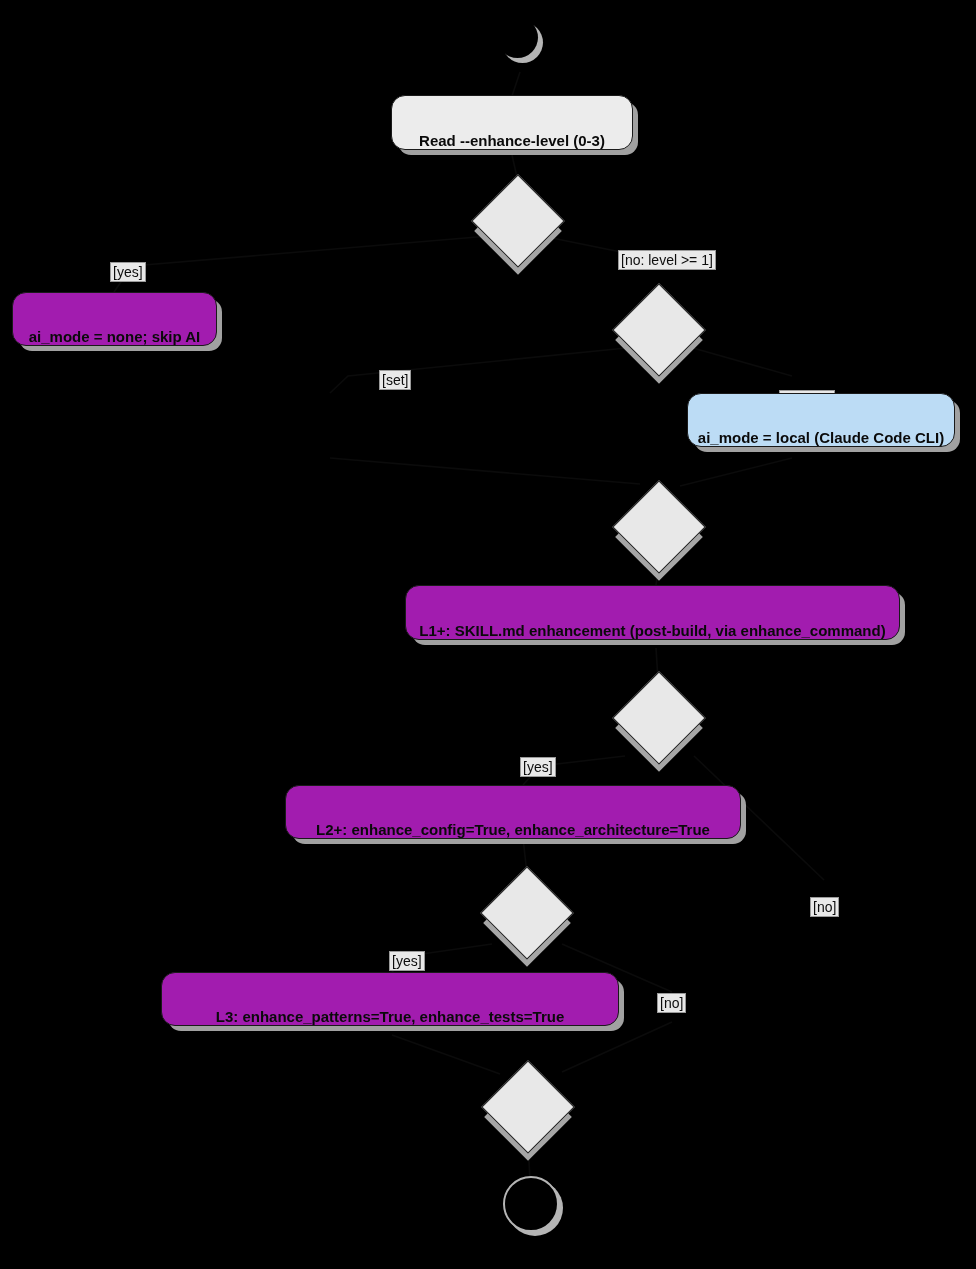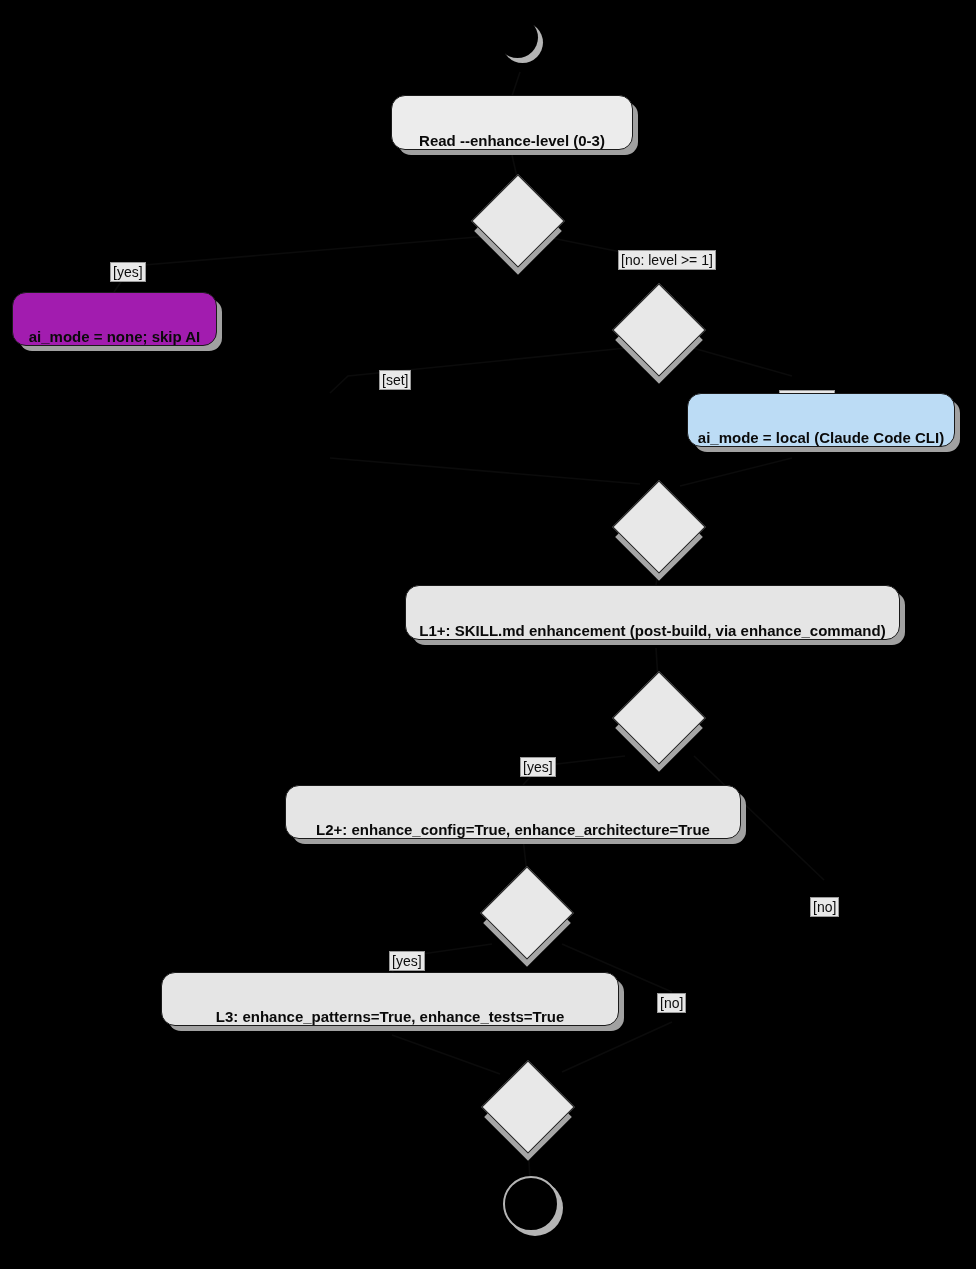--- a/index.html
+++ b/index.html
@@ -32,21 +32,21 @@
     font-weight: bold;
     font-size: 15px;
     color: #0a0a0a;
     line-height: 1.15;
     white-space: nowrap;
     box-shadow: 6px 6px 0 -1px rgba(170,170,170,0.95);
   }
   .node.process   { background: #ececec; }
   .node.warn      { background: #a21caf; }
   .node.info      { background: #bcdcf5; }
-  .node.ok        { background: #e5e5e5; }
+  .node.ok        { background: #a21caf; }
 
   
   .diamond {
     position: absolute;
     box-sizing: border-box;
     background: #e8e8e8;
     border: 1.2px solid #1f1f1f;
     transform: rotate(45deg);
     box-shadow: 7px 7px 0 -2px rgba(175,175,175,0.95);
   }

